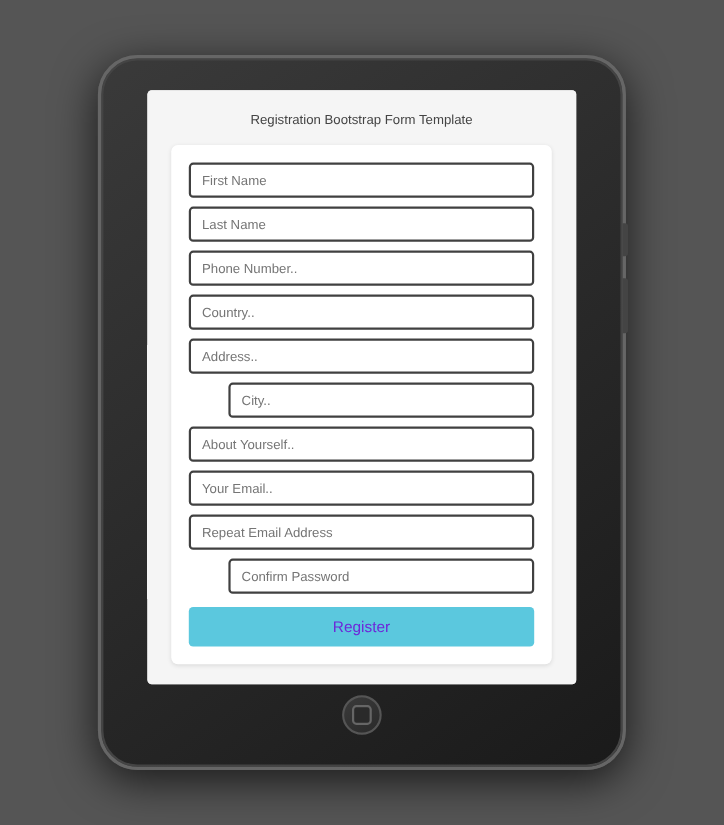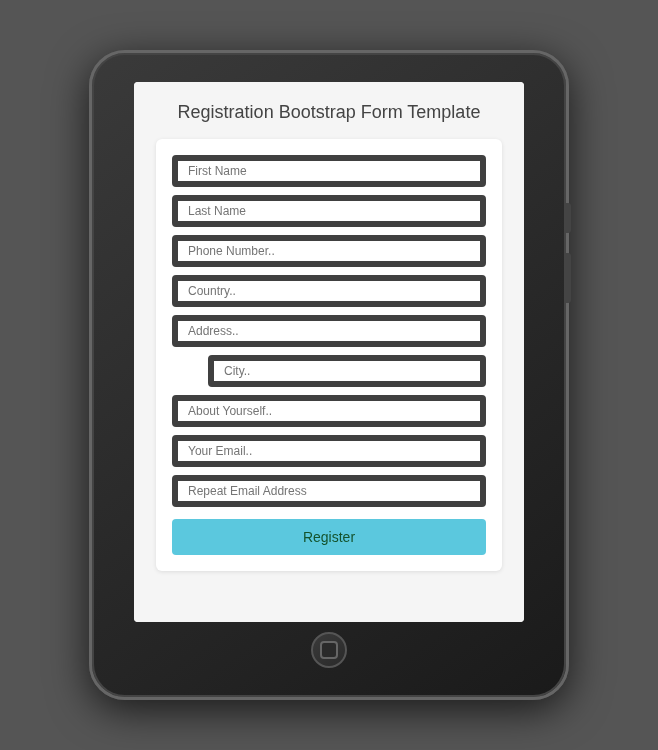--- a/index.html
+++ b/index.html
@@ -70,37 +70,37 @@
     .form-container {
       width: 100%;
       height: 100%;
       background: #f5f5f5;
       padding: 20px 22px;
       overflow-y: auto;
     }
 
     .form-title {
       text-align: center;
-      font-size: 18px;
+      font-size: 12px;
       color: #444;
       margin-bottom: 16px;
       font-weight: normal;
     }
 
     .form-card {
       background: white;
       border-radius: 6px;
       padding: 16px;
       box-shadow: 0 1px 4px rgba(0,0,0,0.1);
     }
 
     .form-input {
       width: 100%;
       height: 32px;
-      border: 6px solid #404040;
+      border: 2px solid #404040;
       border-radius: 4px;
       padding: 6px 10px;
       font-size: 12px;
       color: #aaa;
       background: white;
       margin-bottom: 8px;
       outline: none;
     }
 
     .form-row {
@@ -113,21 +113,21 @@
     .form-row .form-input {
       flex: 1;
     }
 
     .register-btn {
       width: 100%;
       height: 36px;
       background: #5bc8de;
       border: none;
       border-radius: 4px;
-      color: #14532d;
+      color: #6d28d9;
       font-size: 14px;
       cursor: pointer;
       margin-top: 4px;
     }
   </style>
 </head>
 <body>
 
 <div class="tablet-outer">
   <div class="side-button side-btn-1"></div>
@@ -154,20 +154,21 @@
           <input class="form-input" type="text" placeholder="City.." style="">
         </div>
 
         <input class="form-input" type="text" placeholder="About Yourself.." style="">
 
         <input class="form-input" type="email" placeholder="Your Email.." style="">
 
         <input class="form-input" type="email" placeholder="Repeat Email Address" style="">
 
         <div class="form-row">
+          <input class="form-input" type="password" placeholder="Confirm Password" style="">
         </div>
 
         <button class="register-btn">Register</button>
 
       </div>
     </div>
   </div>
 
   <div class="home-button">
     <div class="home-button-inner"></div>

